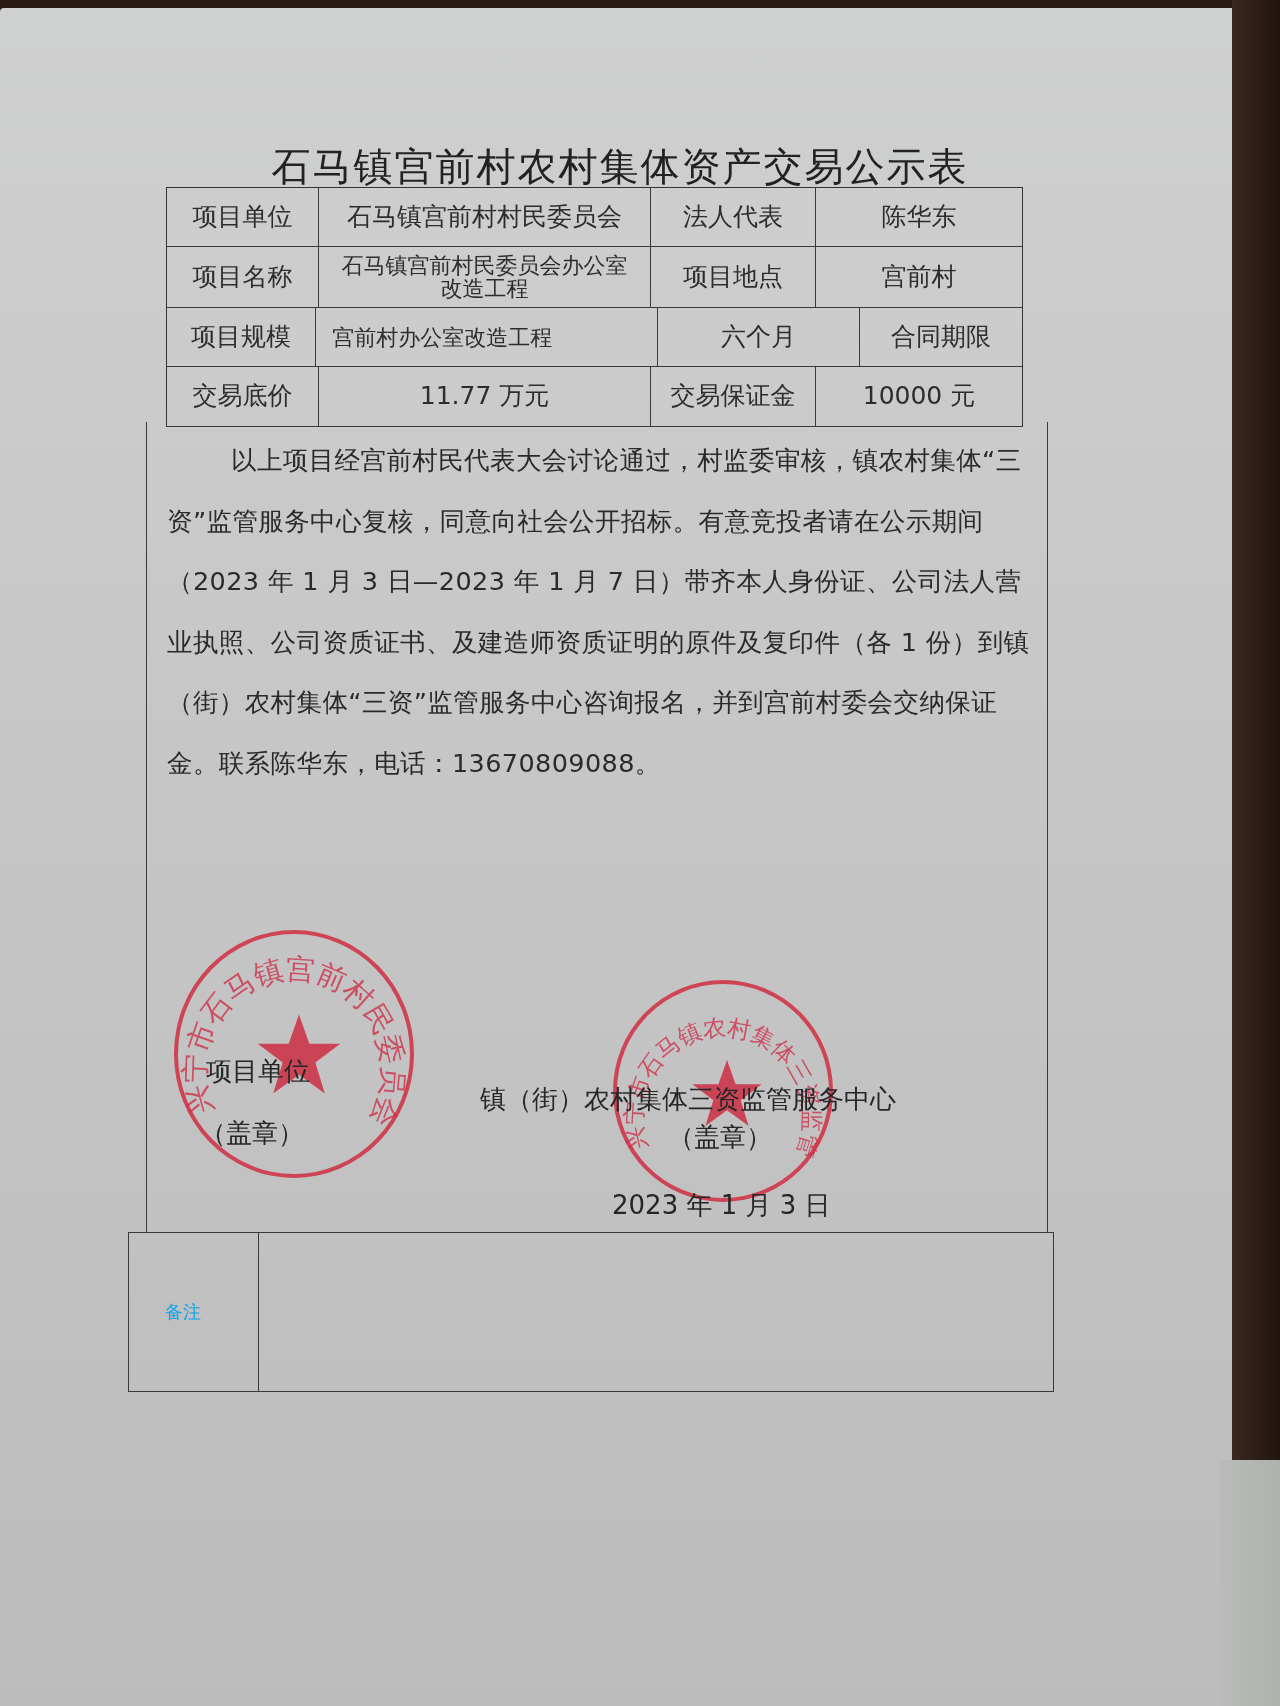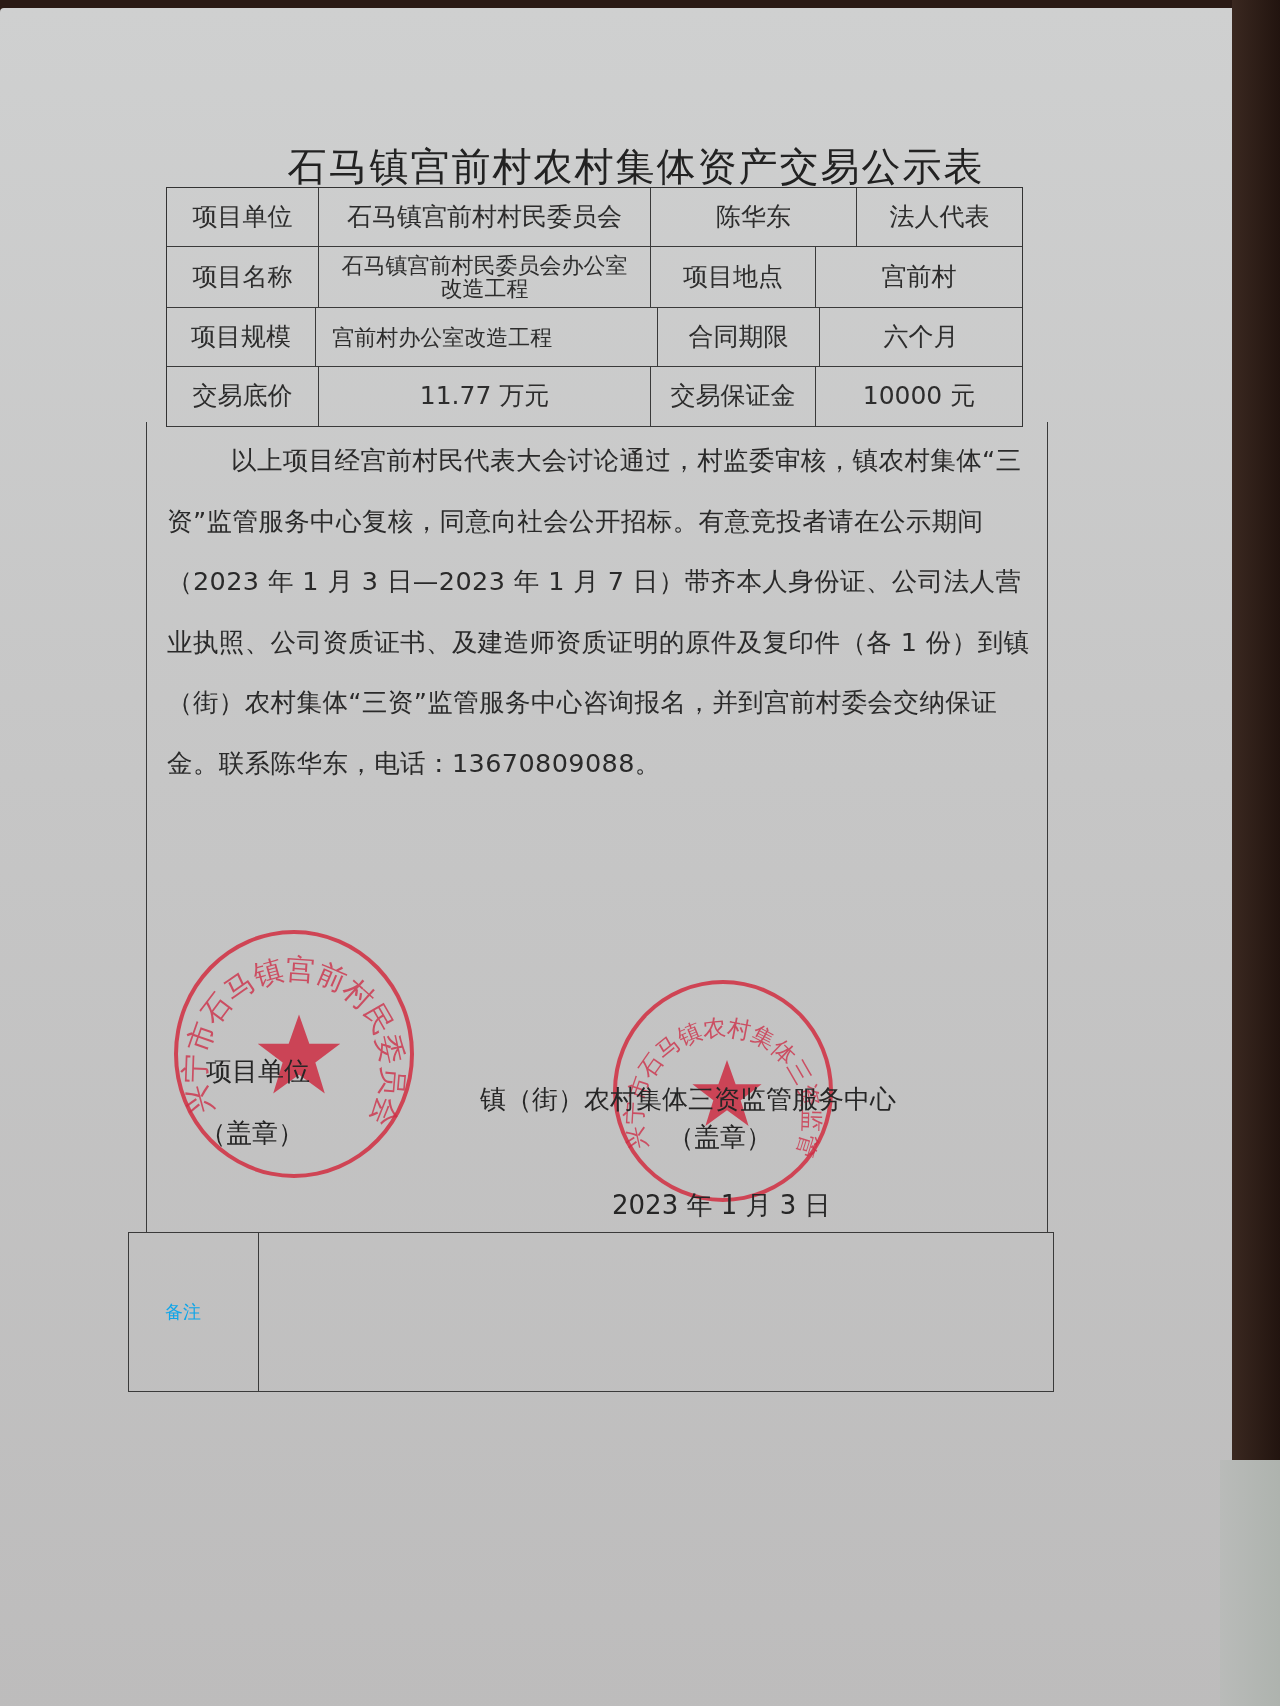--- a/index.html
+++ b/index.html
@@ -16,21 +16,21 @@
   }
   .paper-right-edge {
     position:absolute; right:0; top:0; width:48px; height:1706px;
     background:linear-gradient(90deg,#3a2820 0%,#22140f 100%);
   }
   .paper-bottom-right {
     position:absolute; right:0; top:1460px; width:60px; height:246px;
     background:linear-gradient(90deg,#b9bbb9 0%,#aeb3ae 100%);
   }
   .title {
-    position:absolute; left:246px; top:140px; width:780px;
+    position:absolute; left:230px; top:140px; width:780px;
     text-align:center; font-size:39px; letter-spacing:2px; color:#222;
   }
   .form {
     position:absolute; left:166px; top:187px; width:855px;
     border:1.5px solid #333; border-bottom:none;
   }
   .row { display:flex; border-bottom:1.5px solid #3a3a3a; }
   .cell {
     display:flex; align-items:center; justify-content:center;
     text-align:center; font-size:25px; color:#2d2d2d;
@@ -85,37 +85,37 @@
 <div class="paper"></div>
 <div class="paper-right-edge"></div>
 <div class="paper-bottom-right"></div>
 
 <div class="title">石马镇宫前村农村集体资产交易公示表</div>
 
 <div class="form">
   <div class="row r1">
     <div class="cell c1">项目单位</div>
     <div class="cell c2">石马镇宫前村村民委员会</div>
+    <div class="cell c3">法人代表</div>
     <div class="cell c4">陈华东</div>
-    <div class="cell c3">法人代表</div>
   </div>
   <div class="row r2">
     <div class="cell c1">项目名称</div>
     <div class="cell c2 small">
       <span>石马镇宫前村民委员会办公室</span>
       <span>改造工程</span>
     </div>
     <div class="cell c3">项目地点</div>
     <div class="cell c4">宫前村</div>
   </div>
   <div class="row r3">
     <div class="cell c1">项目规模</div>
     <div class="cell c2 small top-aligned">宫前村办公室改造工程</div>
+    <div class="cell c4">六个月</div>
     <div class="cell c3">合同期限</div>
-    <div class="cell c4">六个月</div>
   </div>
   <div class="row r4">
     <div class="cell c1">交易底价</div>
     <div class="cell c2">11.77 万元</div>
     <div class="cell c3">交易保证金</div>
     <div class="cell c4">10000 元</div>
   </div>
 </div>
 
 <div class="body-box">

